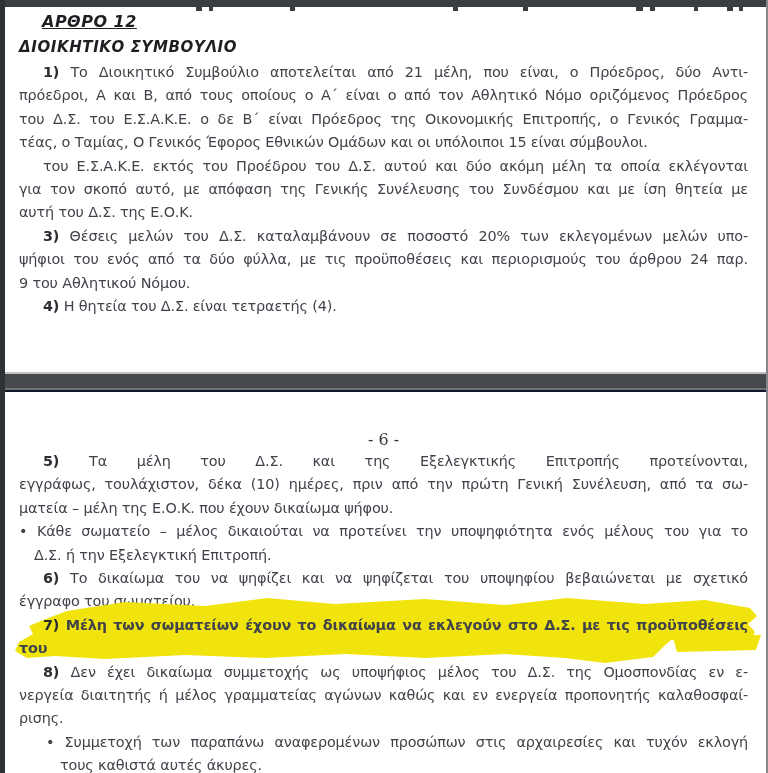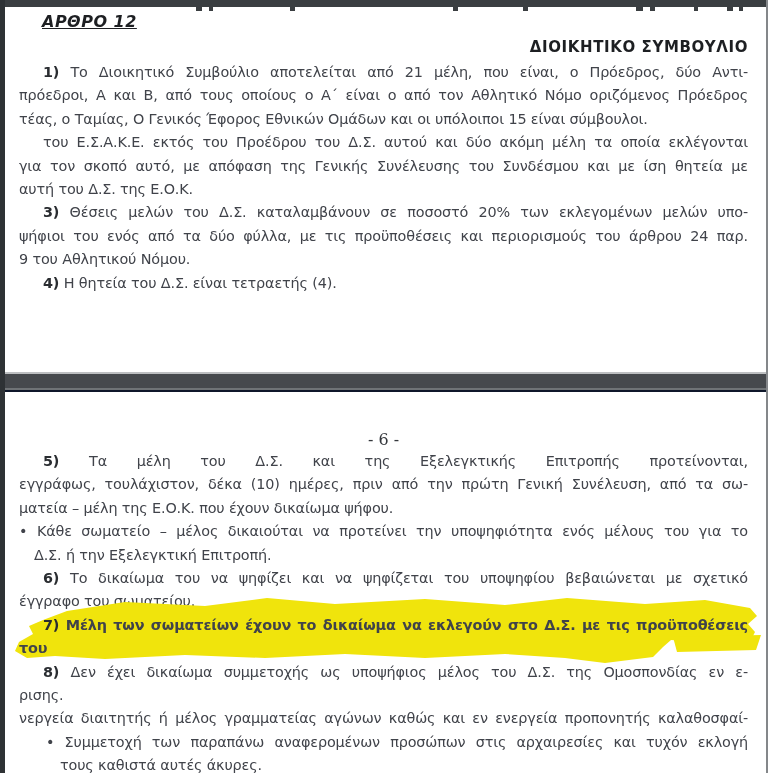--- a/index.html
+++ b/index.html
@@ -17,22 +17,22 @@
 
   
   .page{position:absolute;left:5px;width:763px;background:#ffffff;}
   .page1{top:7px;height:365px;}
   .page2{top:392px;height:381px;}
 
   .content{padding-left:14px;padding-right:20px;} 
 
   .article-heading{margin:6px 0 0 23px;font-size:16px;font-weight:bold;font-style:italic;
                    color:#1d1f22;text-decoration:underline;letter-spacing:.5px;line-height:18px;}
-  .doc-title{margin-top:7px;text-align:right;font-size:15px;font-weight:bold;color:#1d1f22;
-             letter-spacing:.6px;line-height:18px;}
+  .doc-title{margin-top:7px;text-align:left;font-size:15px;font-weight:bold;color:#1d1f22;
+             letter-spacing:.6px;line-height:18px;font-style:italic;}
   .page-number{margin-top:40px;text-align:center;font-family:"DejaVu Serif", serif;
                font-size:16px;color:#34373c;line-height:16px;}
 
   .body-text{margin-top:5px;font-size:14.4px;letter-spacing:-.15px;color:#40434a;}
   .page2 .body-text{margin-top:2px;}
   .tline{line-height:23.4px;text-align:justify;text-align-last:justify;white-space:normal;}
   .tline.last{text-align-last:left;}
   .tline b{color:#2a2d31;}
 
   .para .tline:first-child{text-indent:24px;}
@@ -69,20 +69,21 @@
   <div class="separator"></div>
 
   <div class="page page1">
     <div class="content">
       <div class="article-heading">ΑΡΘΡΟ 12</div>
       <div class="doc-title">ΔΙΟΙΚΗΤΙΚΟ ΣΥΜΒΟΥΛΙΟ</div>
       <div class="body-text">
         <div class="para">
             <div class="tline"><b>1)</b> Το Διοικητικό Συμβούλιο αποτελείται από 21 μέλη, που είναι, ο Πρόεδρος, δύο Αντι-</div>
             <div class="tline">πρόεδροι, Α και Β, από τους οποίους ο Α΄ είναι ο από τον Αθλητικό Νόμο οριζόμενος Πρόεδρος</div>
+            <div class="tline">του Δ.Σ. του Ε.Σ.Α.Κ.Ε. ο δε Β΄ είναι Πρόεδρος της Οικονομικής Επιτροπής, ο Γενικός Γραμμα-</div>
             <div class="tline last">τέας, ο Ταμίας, Ο Γενικός Έφορος Εθνικών Ομάδων και οι υπόλοιποι 15 είναι σύμβουλοι.</div>
           </div>
         <div class="para">
             <div class="tline">του Ε.Σ.Α.Κ.Ε. εκτός του Προέδρου του Δ.Σ. αυτού και δύο ακόμη μέλη τα οποία εκλέγονται</div>
             <div class="tline">για τον σκοπό αυτό, με απόφαση της Γενικής Συνέλευσης του Συνδέσμου και με ίση θητεία με</div>
             <div class="tline last">αυτή του Δ.Σ. της Ε.Ο.Κ.</div>
           </div>
         <div class="para">
             <div class="tline"><b>3)</b> Θέσεις μελών του Δ.Σ. καταλαμβάνουν σε ποσοστό 20% των εκλεγομένων μελών υπο-</div>
             <div class="tline">ψήφιοι του ενός από τα δύο φύλλα, με τις προϋποθέσεις και περιορισμούς του άρθρου 24 παρ.</div>
@@ -118,22 +119,22 @@
             <polygon points="38,30 62,21 120,12 200,16 262,8 330,14 420,9 500,15 562,8 640,14 700,10 745,18 752,26 743,34 750,42 746,50 700,52 666,50 658,57 648,67 600,73 560,68 500,64 420,68 340,64 260,68 180,65 100,69 50,66 22,68 10,61 14,52 28,44 24,36" fill="#f0e40c"></polygon>
             <polygon points="668,47 756,45 751,60 672,62" fill="#f0e40c"></polygon>
           </svg>
           <div class="body-lines">
               <div class="tline"><b>7)</b> Μέλη των σωματείων έχουν το δικαίωμα να εκλεγούν στο Δ.Σ. με τις προϋποθέσεις του</div>
             </div>
         </div>
 
         <div class="para">
             <div class="tline"><b>8)</b> Δεν έχει δικαίωμα συμμετοχής ως υποψήφιος μέλος του Δ.Σ. της Ομοσπονδίας εν ε-</div>
+            <div class="tline">νεργεία διαιτητής ή μέλος γραμματείας αγώνων καθώς και εν ενεργεία προπονητής καλαθοσφαί-</div>
             <div class="tline last">ρισης.</div>
-            <div class="tline">νεργεία διαιτητής ή μέλος γραμματείας αγώνων καθώς και εν ενεργεία προπονητής καλαθοσφαί-</div>
           </div>
         <div class="bullet-b">
             <div class="tline">• Συμμετοχή των παραπάνω αναφερομένων προσώπων στις αρχαιρεσίες και τυχόν εκλογή</div>
             <div class="tline last">τους καθιστά αυτές άκυρες.</div>
           </div>
       </div>
     </div>
   </div>
 
 </div>

